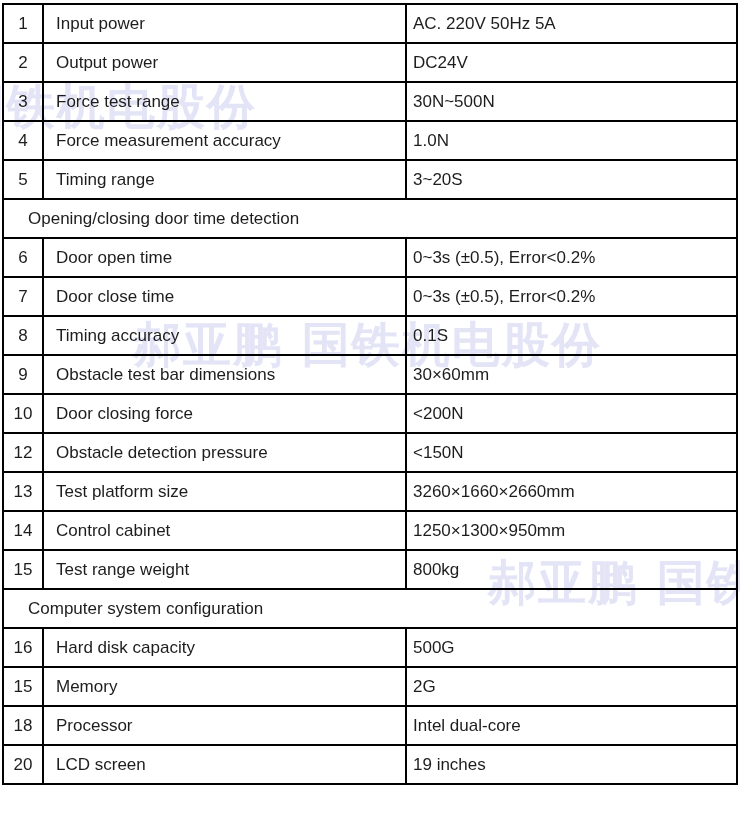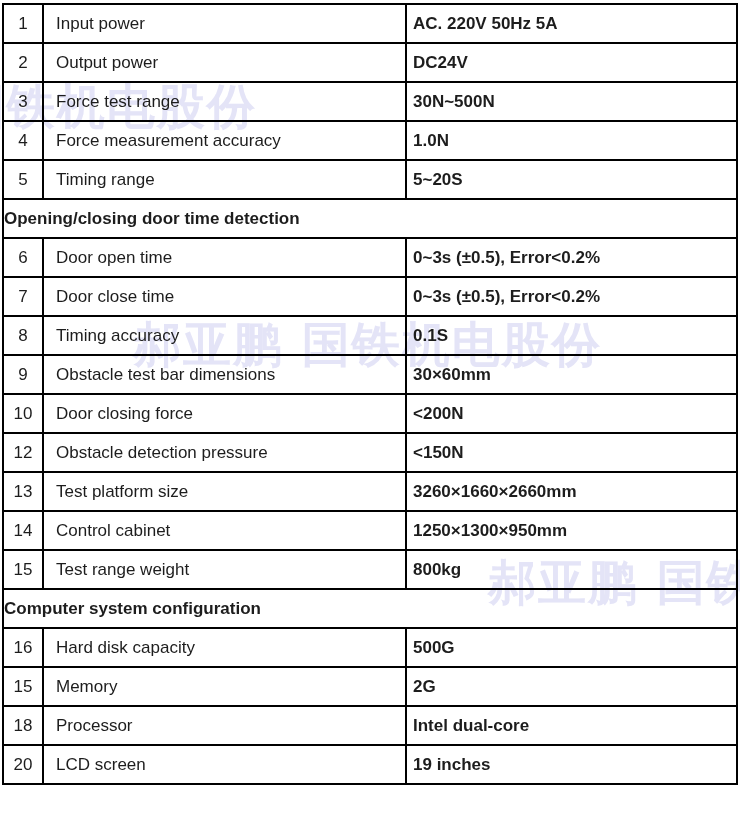--- a/index.html
+++ b/index.html
@@ -46,22 +46,22 @@
     font-size: 17px;
     color: #1d1d1d;
     vertical-align: middle;
     padding: 0;
     background: transparent;
     overflow: hidden;
     white-space: nowrap;
   }
   .spec-table td.num   { text-align: center; }
   .spec-table td.label { padding-left: 12px; }
-  .spec-table td.value { padding-left: 6px; font-weight: bold; }
-  .spec-table td.section { padding-left: 0; font-weight: bold; }
+  .spec-table td.value { padding-left: 6px; }
+  .spec-table td.section { padding-left: 24px; }
 </style>
 </head>
 <body>
 
 <div class="stage">
   <div class="wm wm1" style="color: rgb(228, 228, 247);">郝亚鹏 国铁机电股份</div>
   <div class="wm wm2" style="color: rgb(228, 228, 247);">郝亚鹏 国铁机电股份</div>
   <div class="wm wm3" style="color: rgb(228, 228, 247);">郝亚鹏 国铁机电股份</div>
 
   <table class="spec-table">
@@ -87,21 +87,21 @@
           <td class="value">30N~500N</td>
         </tr>
         <tr>
           <td class="num">4</td>
           <td class="label">Force measurement accuracy</td>
           <td class="value">1.0N</td>
         </tr>
         <tr>
           <td class="num">5</td>
           <td class="label">Timing range</td>
-          <td class="value">5~20S</td>
+          <td class="value">3~20S</td>
         </tr>
         <tr>
           <td colspan="3" class="section">Opening/closing door time detection</td>
         </tr>
         <tr>
           <td class="num">6</td>
           <td class="label">Door open time</td>
           <td class="value">0~3s (±0.5), Error&lt;0.2%</td>
         </tr>
         <tr>

